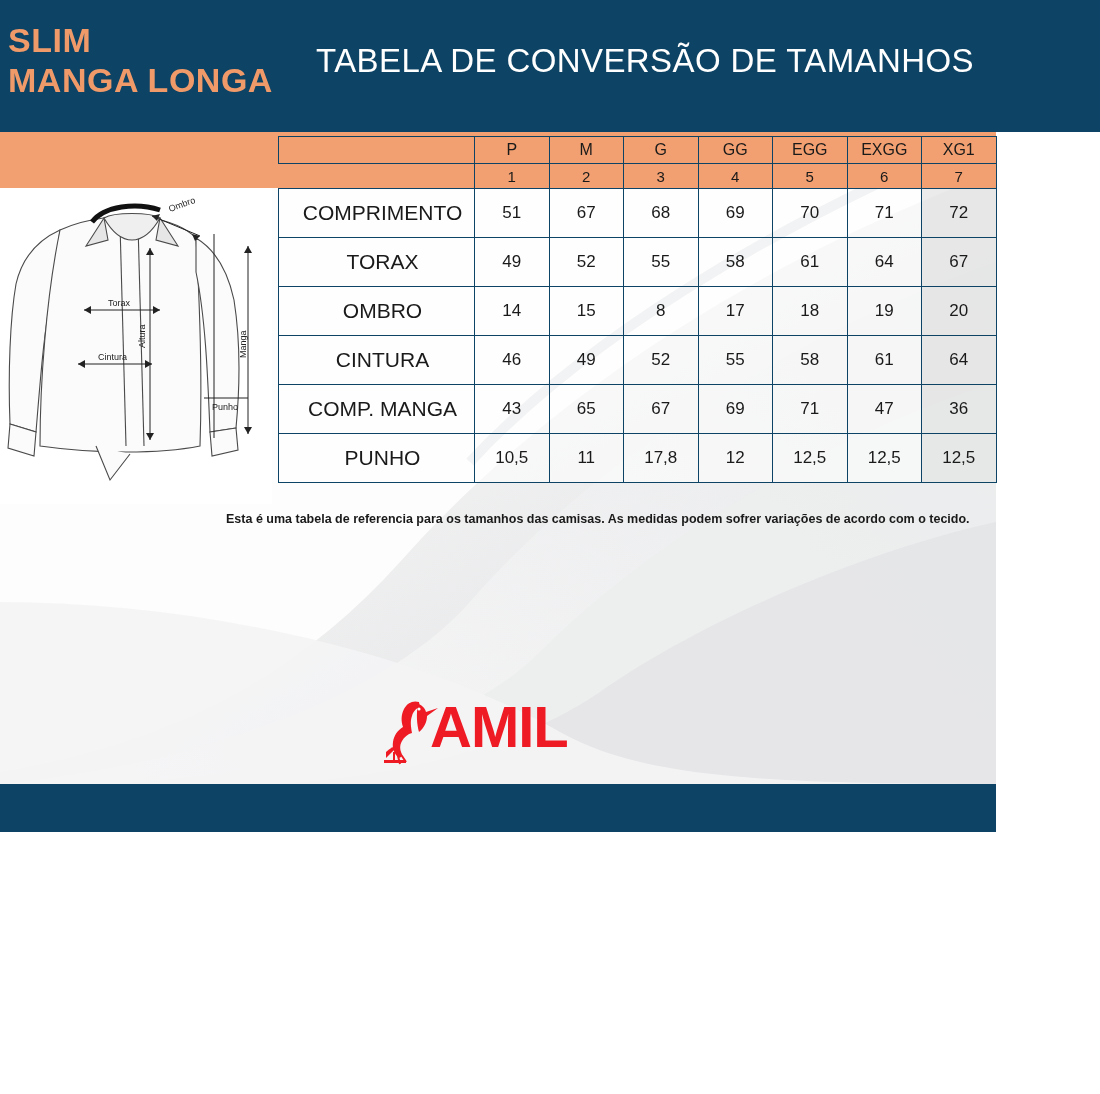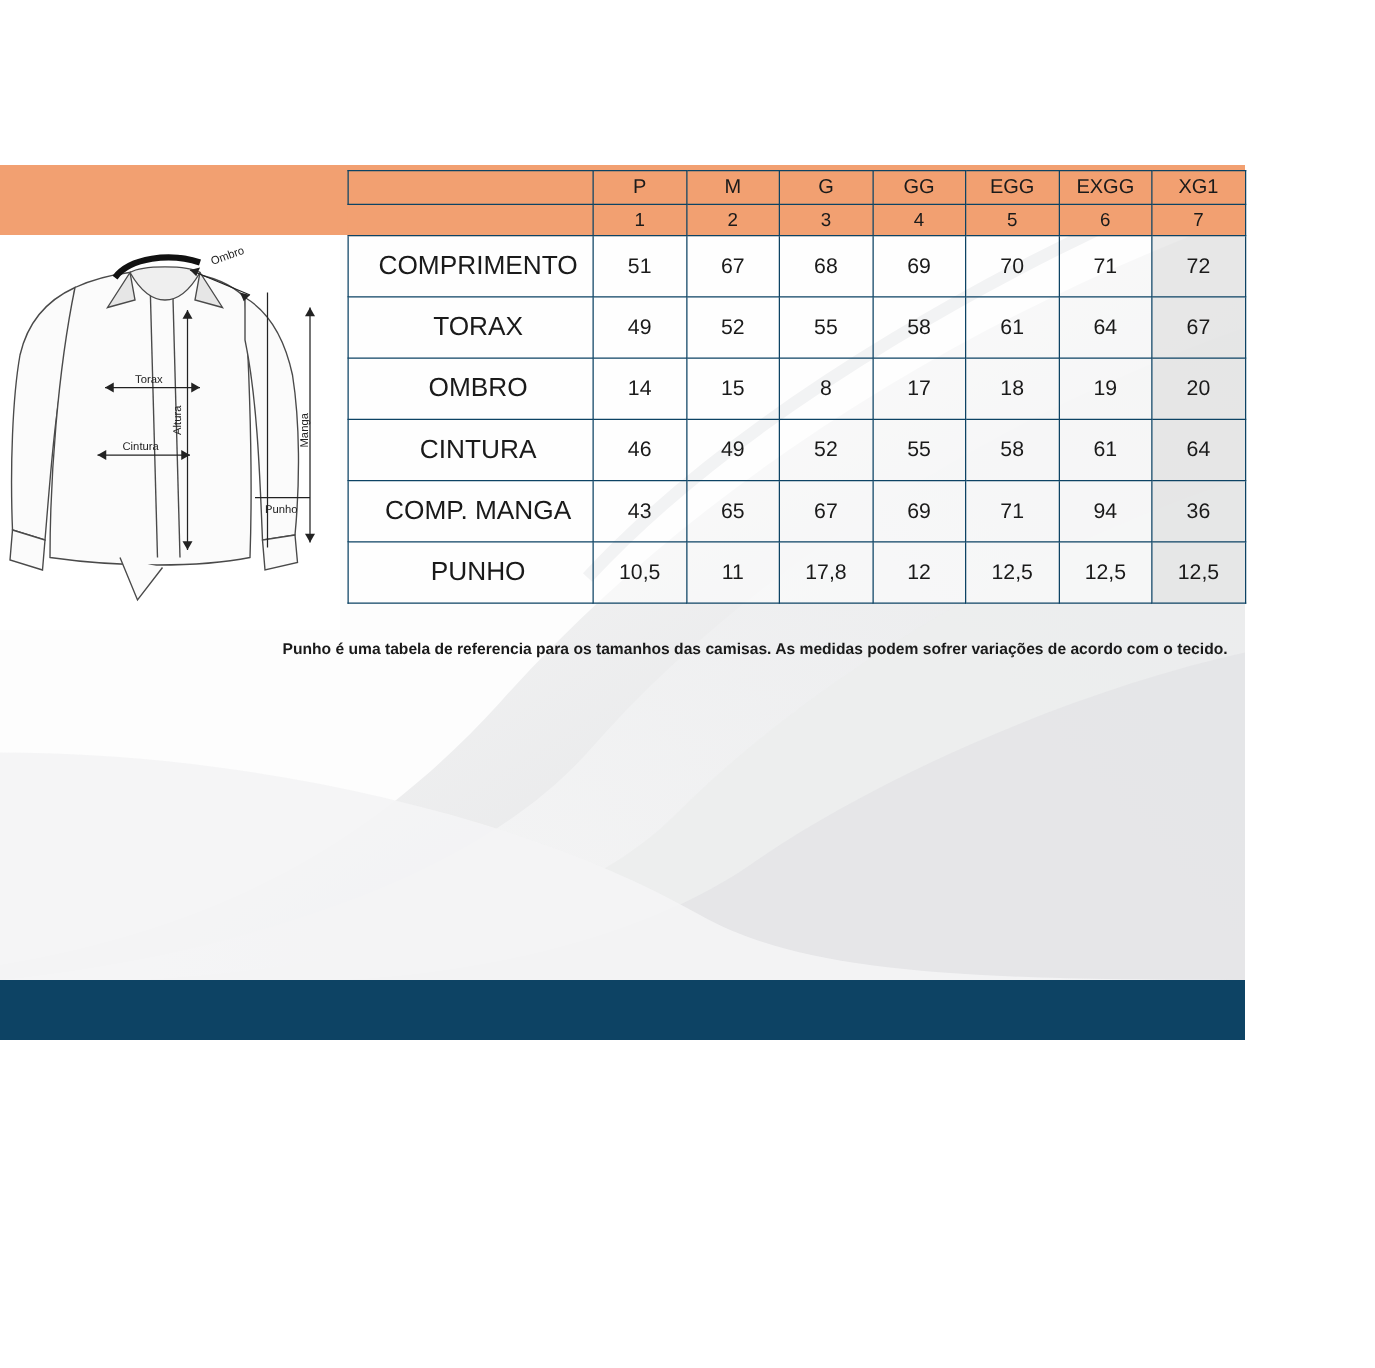--- a/index.html
+++ b/index.html
@@ -190,20 +190,27 @@
     color: #ee1b24;
     letter-spacing: -1px;
     line-height: 62px;
   }
 </style>
 </head>
 <body>
 
 <div class="page">
 
+  <div class="header">
+    <div class="header-left">
+      <div>SLIM</div>
+      <div>MANGA LONGA</div>
+    </div>
+    <div class="header-title">TABELA DE CONVERSÃO DE TAMANHOS</div>
+  </div>
 
   <div class="panel">
     <svg class="panel-bg" viewBox="0 0 996 652" preserveAspectRatio="none">
       <defs>
         <linearGradient id="g1" x1="0" y1="0" x2="1" y2="1">
           <stop offset="0%" stop-color="#ffffff"></stop>
           <stop offset="100%" stop-color="#d9dadc"></stop>
         </linearGradient>
         <linearGradient id="g2" x1="1" y1="0" x2="0" y2="1">
           <stop offset="0%" stop-color="#e7e8ea"></stop>
@@ -358,33 +365,46 @@
           <td>61</td>
           <td class="lastcol">64</td>
         </tr>
         <tr>
           <td class="rowlabel">COMP. MANGA</td>
           <td>43</td>
           <td>65</td>
           <td>67</td>
           <td>69</td>
           <td>71</td>
-          <td>94</td>
+          <td>47</td>
           <td class="lastcol">36</td>
         </tr>
         <tr>
           <td class="rowlabel">PUNHO</td>
           <td>10,5</td>
           <td>11</td>
           <td>17,8</td>
           <td>12</td>
           <td>12,5</td>
           <td>12,5</td>
           <td class="lastcol">12,5</td>
         </tr>
       </tbody>
     </table>
   </div>
 
-  <div class="note">Punho é uma tabela de referencia para os tamanhos das camisas. As medidas podem sofrer variações de acordo com o tecido.</div>
-
+  <div class="note">Esta é uma tabela de referencia para os tamanhos das camisas. As medidas podem sofrer variações de acordo com o tecido.</div>
+
+  <div class="logo">
+    <svg width="80" height="72" viewBox="0 0 80 72">
+      <g fill="#ee1b24">
+        <path d="M47,8 C41,6 35,9 32,15 C29,21 29,27 31,33 C26,36 22,41 21,48 C20,54 22,60 27,64 L31,62 C28,57 27,52 30,47 C32,43 36,40 40,39 C39,33 38,27 40,22 C41,18 44,14 48,13 Z"></path>
+        <path d="M46,10 C50,11 53,14 54,18 L66,14 L55,22 C55,28 52,34 47,38 C45,31 44,20 46,10 Z"></path>
+        <circle cx="47" cy="15" r="1.6" fill="#ffffff"></circle>
+        <path d="M30,62 L34,68 M26,62 L28,70 M22,58 L22,68" stroke="#ee1b24" stroke-width="2" fill="none"></path>
+        <path d="M14,58 C18,54 22,52 26,52 C22,56 18,60 14,64 Z"></path>
+        <path d="M12,66 L34,66 L34,69 L12,69 Z"></path>
+      </g>
+    </svg>
+    <div class="logo-text">AMIL</div>
+  </div>
 
 </div>
 
 </body></html>

